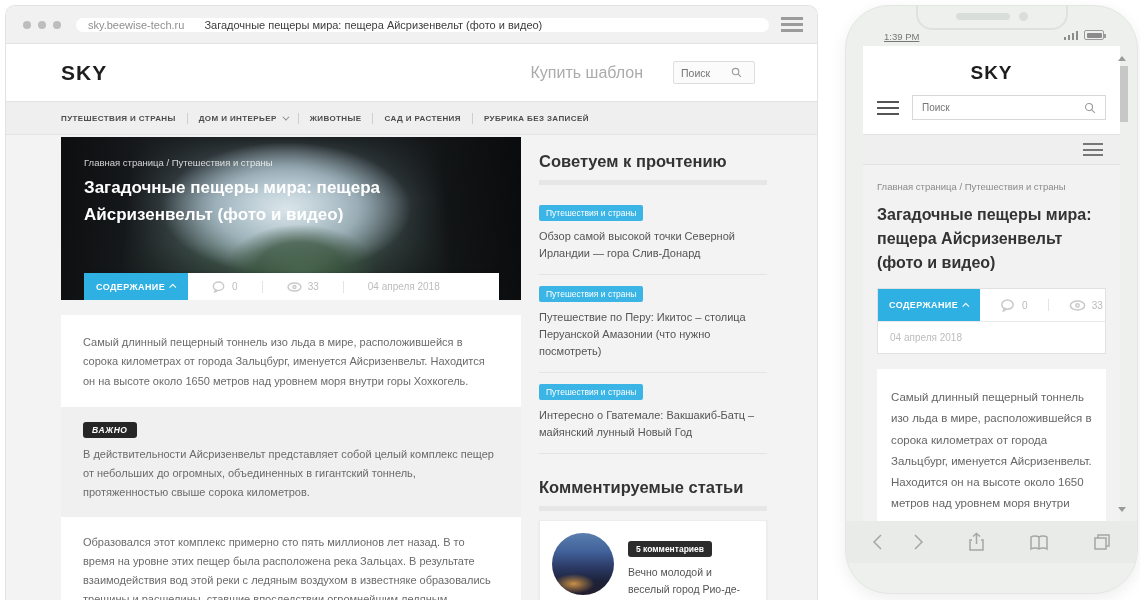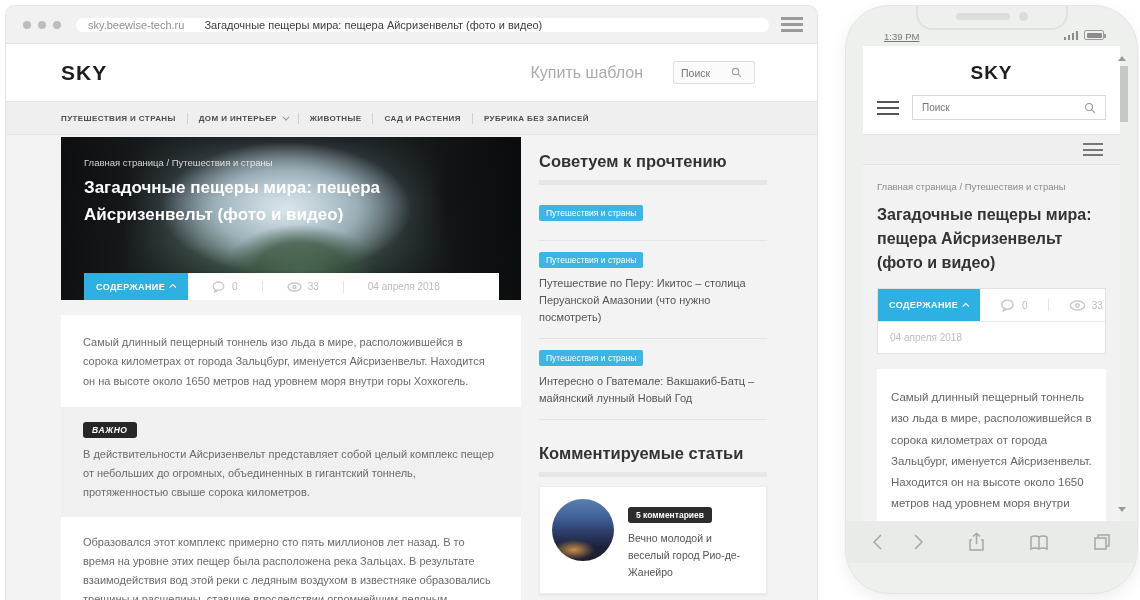--- a/index.html
+++ b/index.html
@@ -252,20 +252,21 @@
 
           </div>
         </div>
 
         <div class="sidebar">
           <div class="sb-heading">Советуем к прочтению</div>
           <div class="sb-bar"></div>
 
           <div class="rec-item">
             <span class="cat-badge">Путешествия и страны</span>
+            <div class="rec-title">Обзор самой высокой точки Северной Ирландии — гора Слив-Донард</div>
           </div>
           <div class="rec-item">
             <span class="cat-badge">Путешествия и страны</span>
             <div class="rec-title">Путешествие по Перу: Икитос – столица Перуанской Амазонии (что нужно посмотреть)</div>
           </div>
           <div class="rec-item">
             <span class="cat-badge">Путешествия и страны</span>
             <div class="rec-title">Интересно о Гватемале: Вакшакиб-Батц – майянский лунный Новый Год</div>
           </div>
 

